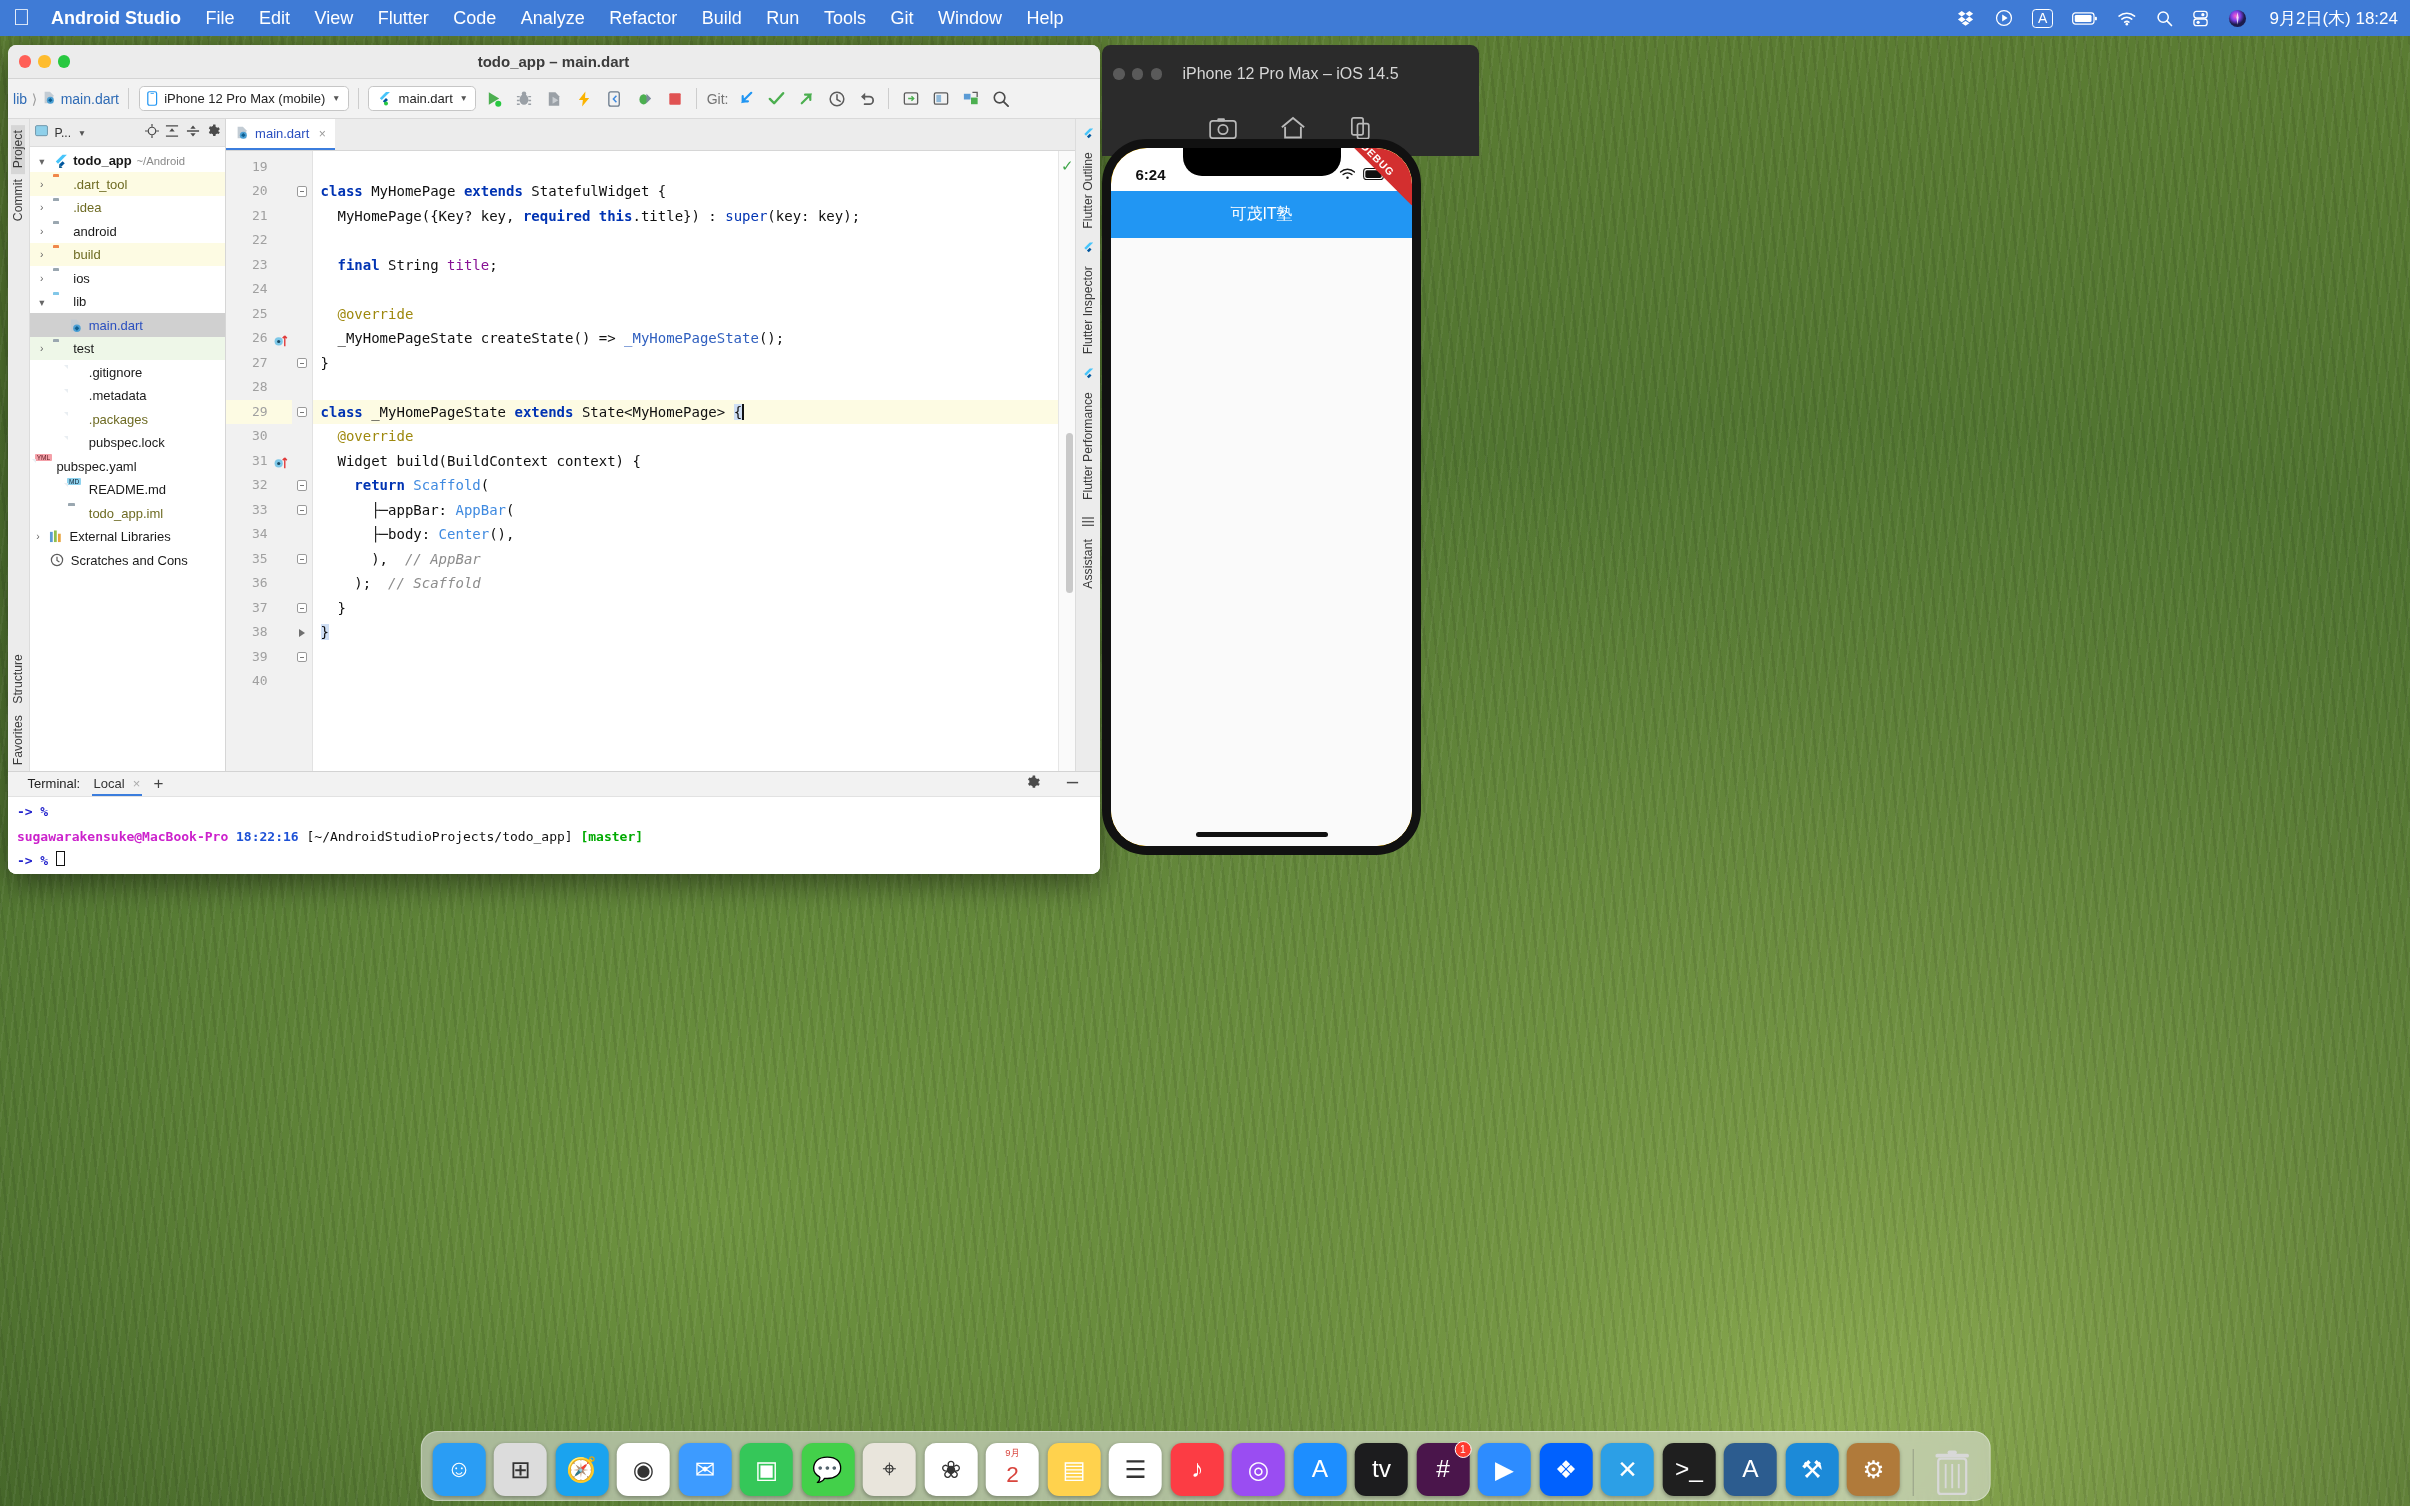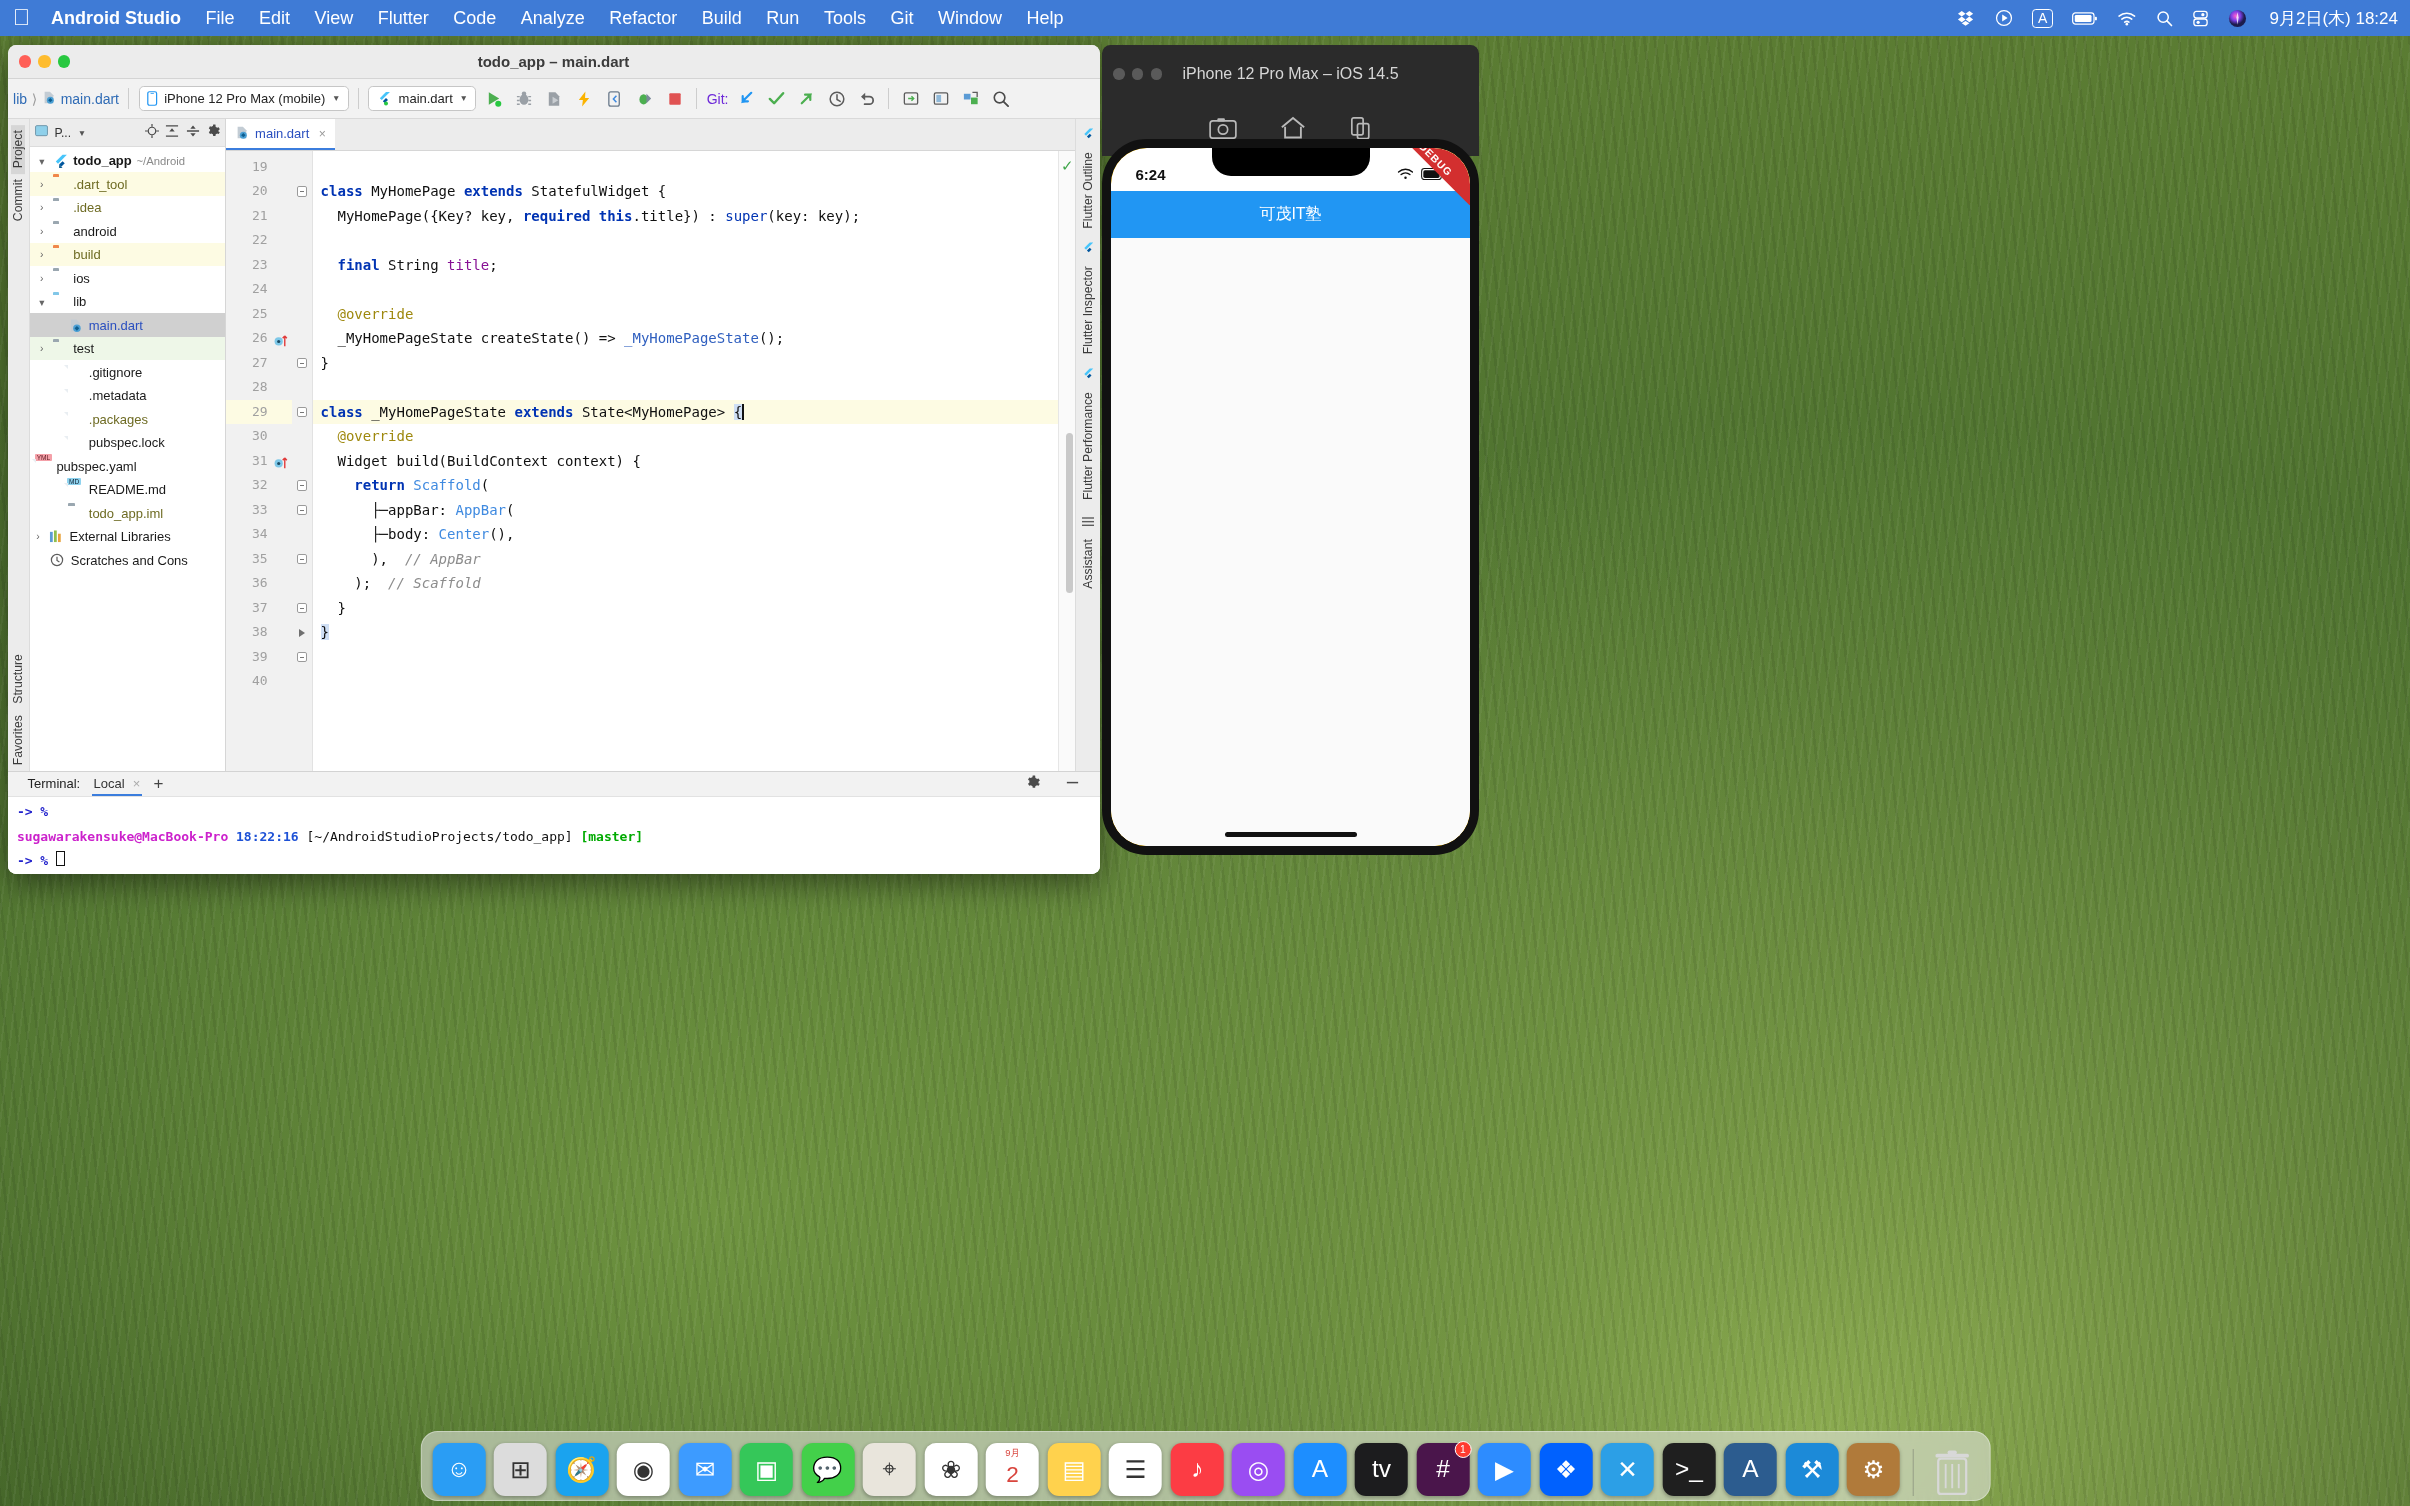--- a/index.html
+++ b/index.html
@@ -181,21 +181,21 @@
     display:flex; align-items:center; justify-content:center; position:relative;
     color:#d6d6d6; font-size:16px;
   }
   #simtitle .tl-sim{ position:absolute; left:11.3px; display:flex; gap:7.5px;}
   #simtitle .dot{ width:11.3px; height:11.3px; border-radius:50%; background:#5a5a5a;}
   #simtools{
     height:53px; background:#2b2b2b; display:flex; align-items:center;
     justify-content:center; gap:43px; color:#b9b9b9;
   }
   #phone{
-    position:absolute; top:94px; left:0; width:377px; height:716px;
+    position:absolute; top:94px; left:0; width:319px; height:716px;
     background:#eab308; border-radius:45px; border:9.4px solid #111;
     overflow:hidden;
   }
   #screen{
     position:absolute; inset:0; background:#fff; border-radius:36px; overflow:hidden;
   }
   #notch{
     position:absolute; top:0; left:50%; transform:translateX(-50%);
     width:158px; height:28px; background:#000; border-radius:0 0 19px 19px; z-index:5;
   }
@@ -411,21 +411,21 @@
           <ellipse cx="8" cy="10" rx="4.4" ry="5.4" fill="#4caf50"></ellipse>
           <path d="M11 4l5 5-5 5" fill="#7a8a99"></path>
         </svg>
     </span>
     <span class="tbico">
       <svg width="18" height="18" viewBox="0 0 19 19">
           <rect x="3.5" y="3.5" width="12" height="12" rx="1" fill="#e05252"></rect>
         </svg>
     </span>
     <span class="divv"></span>
-    <span style="font-size:14px;color:#6d28d9;">Git:</span>
+    <span style="font-size:14px;color:#737373;">Git:</span>
     <span class="tbico">
       <svg width="19" height="19" viewBox="0 0 20 20">
           <path d="M15 4 6 13M6 13V7.5M6 13h5.5" stroke="#2196f3" stroke-width="2.3" fill="none" stroke-linecap="round"></path>
           <path d="M4.2 15 9 13.6 7.4 9z" fill="#2196f3"></path>
         </svg>
     </span>
     <span class="tbico">
       <svg width="19" height="19" viewBox="0 0 20 20">
           <path d="M3 10.5 7.5 15 17 4.5" stroke="#4caf50" stroke-width="2.6" fill="none" stroke-linecap="round" stroke-linejoin="round"></path>
         </svg>

